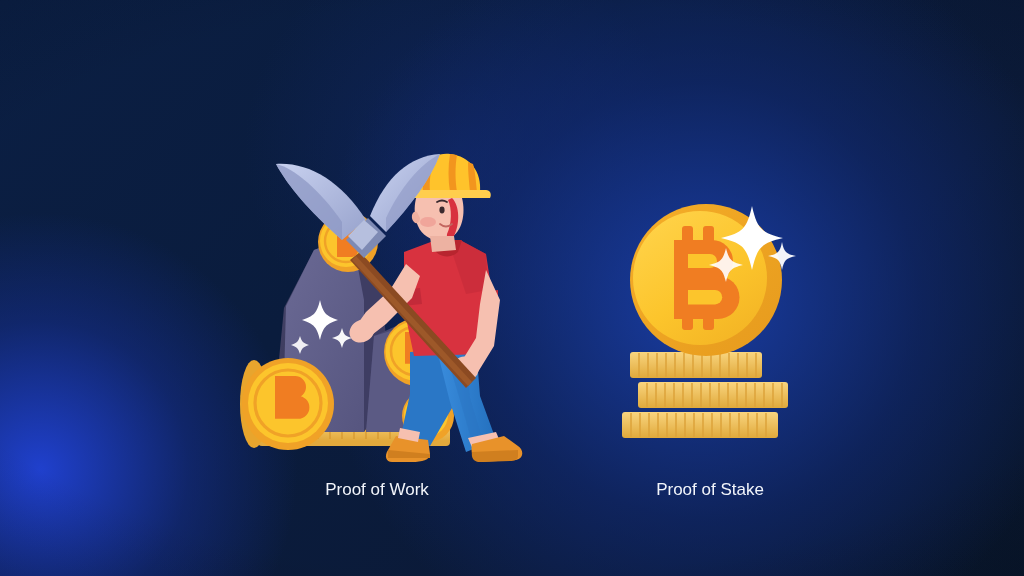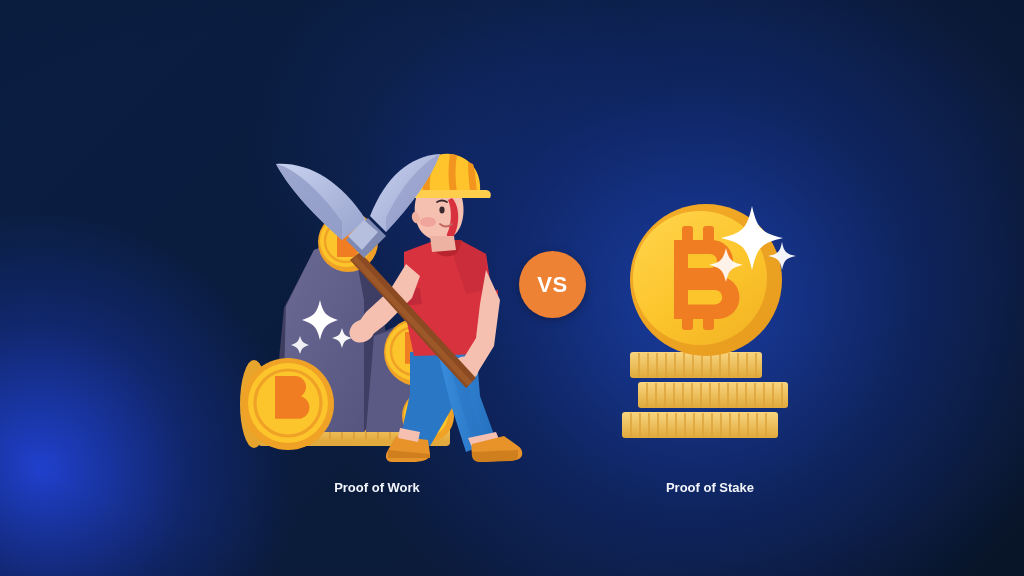--- a/index.html
+++ b/index.html
@@ -38,22 +38,22 @@
     font-size:29px;
     font-weight:bold;
     letter-spacing:0.2px;
     text-shadow:0 1px 3px rgba(0,0,0,0.35);
   }
 
   
   .caption {
     position:absolute;
     color:#f2f5fb;
-    font-size:13px;
-    font-weight:bold;
+    font-size:17px;
+    font-weight:normal;
     text-align:center;
     white-space:nowrap;
   }
   #caption-pow { left:277px; top:480px; width:200px; }
   #caption-pos { left:606px; top:480px; width:208px; }
 
   
   #vs-badge {
     position:absolute;
     left:519px; top:251px;
@@ -256,23 +256,20 @@
         <path d="M152 80 C126 40 94 22 62 24 C74 46 94 70 128 100 Z" fill="url(#axeHead)"></path>
         <path d="M156 76 C172 36 196 16 226 14 C216 40 198 64 172 92 Z" fill="url(#axeHead)"></path>
         <path d="M62 24 C80 28 106 50 128 82 L128 100 C94 70 74 46 62 24 Z" fill="#8d98c4" opacity="0.75"></path>
         <path d="M226 14 C206 24 186 48 172 78 L172 92 C198 64 216 40 226 14 Z" fill="#8d98c4" opacity="0.6"></path>
 
         <path d="M134 96 L150 80 L164 92 L148 110 Z" fill="#b6bfde"></path>
       </g>
     </svg>
   </div>
 
-  <div id="vs-badge">
-    <span id="vs-label">VS</span>
-  </div>
 
   <div class="scene" id="scene-pos">
     <svg width="215" height="260" viewBox="0 0 215 260" xmlns="http://www.w3.org/2000/svg">
       <defs>
         <linearGradient id="bigCoinFace" x1="0.15" y1="0" x2="0.85" y2="1">
           <stop offset="0%" stop-color="#ffd34a"></stop>
           <stop offset="55%" stop-color="#fcc52c"></stop>
           <stop offset="100%" stop-color="#f3b324"></stop>
         </linearGradient>
         <linearGradient id="bigCoinRim" x1="0" y1="0" x2="1" y2="1">

